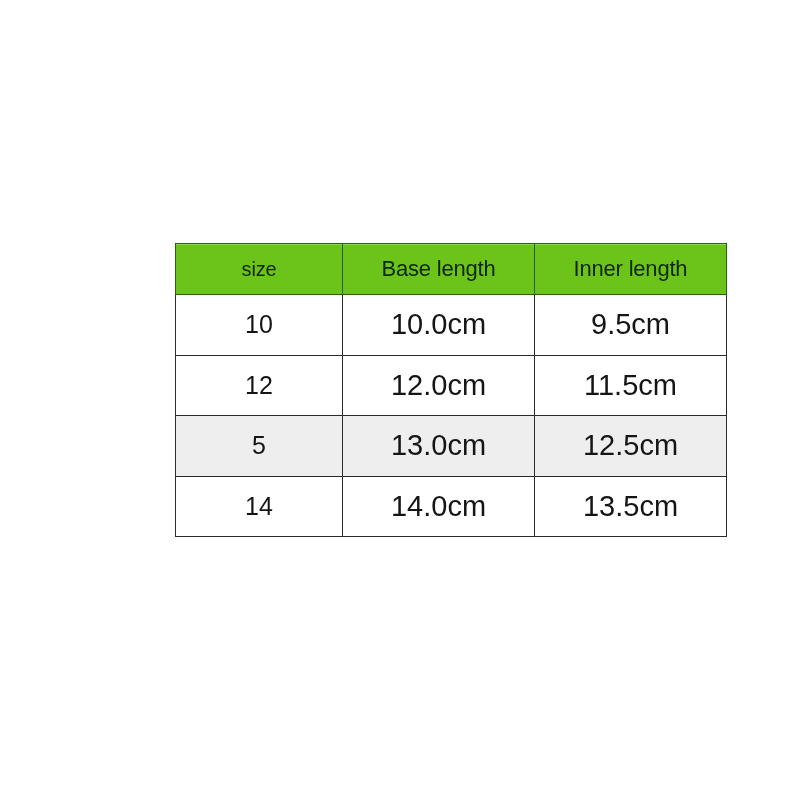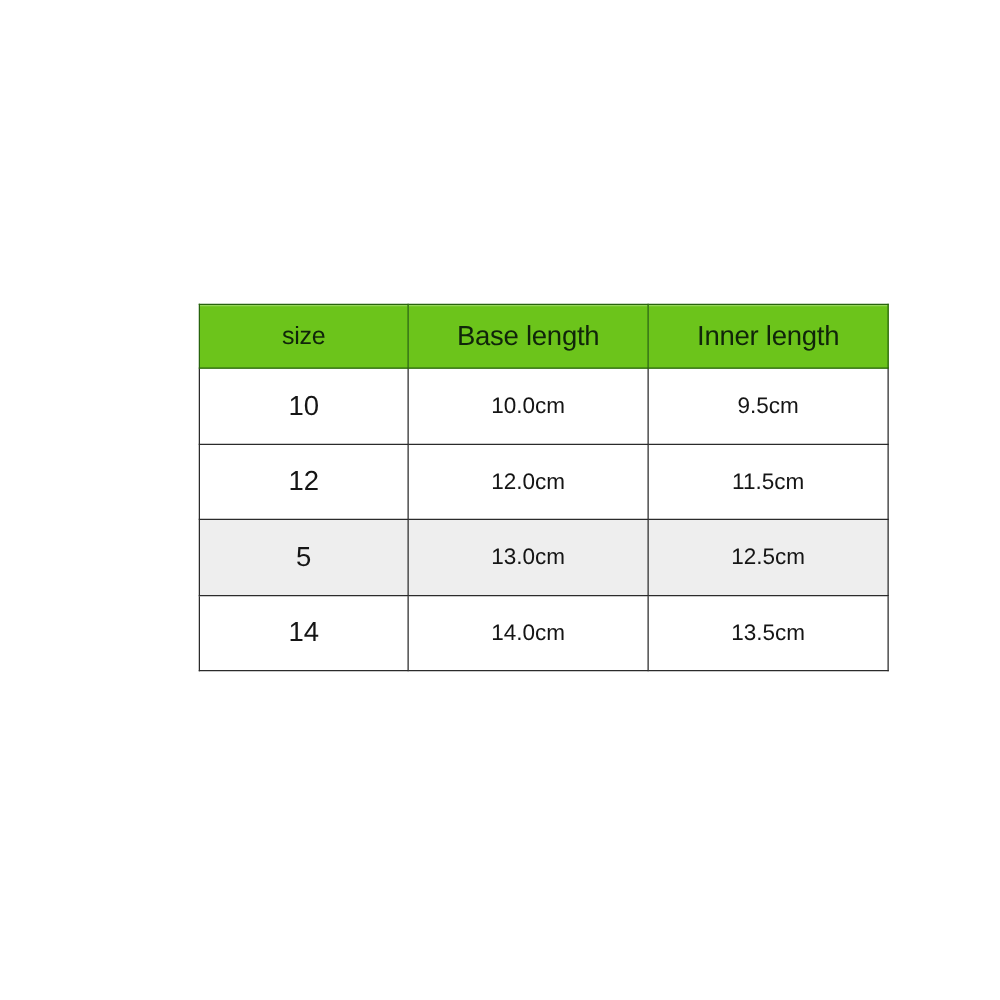--- a/index.html
+++ b/index.html
@@ -11,21 +11,21 @@
     width: 800px;
     height: 800px;
     background: #ffffff;
     font-family: "Liberation Sans", "DejaVu Sans", sans-serif;
     overflow: hidden;
     position: relative;
   }
 
   #size-chart-wrapper {
     position: absolute;
-    left: 124px;
+    left: 140px;
     top: 243px;
     width: 551px;
     height: 294px;
     padding-left: 35px;
   }
 
   table.size-table {
     width: 551px;
     height: 294px;
     border-collapse: collapse;
@@ -65,26 +65,26 @@
   }
 
   
   table.size-table tbody tr {
     height: 48.6px;
   }
   table.size-table tbody tr.row-odd  td { background: #ffffff; }
   table.size-table tbody tr.row-even td { background: #eeeeee; }
 
   table.size-table tbody td {
-    font-size: 18px;
+    font-size: 29px;
     letter-spacing: 0px;
     color: #151515;
   }
   table.size-table tbody td.cell-size {
-    font-size: 22px;
+    font-size: 25px;
     text-align: center;
   }
 </style>
 </head>
 <body>
 
 <div id="size-chart-wrapper">
   <table class="size-table">
     <colgroup>
       <col class="col-size">

